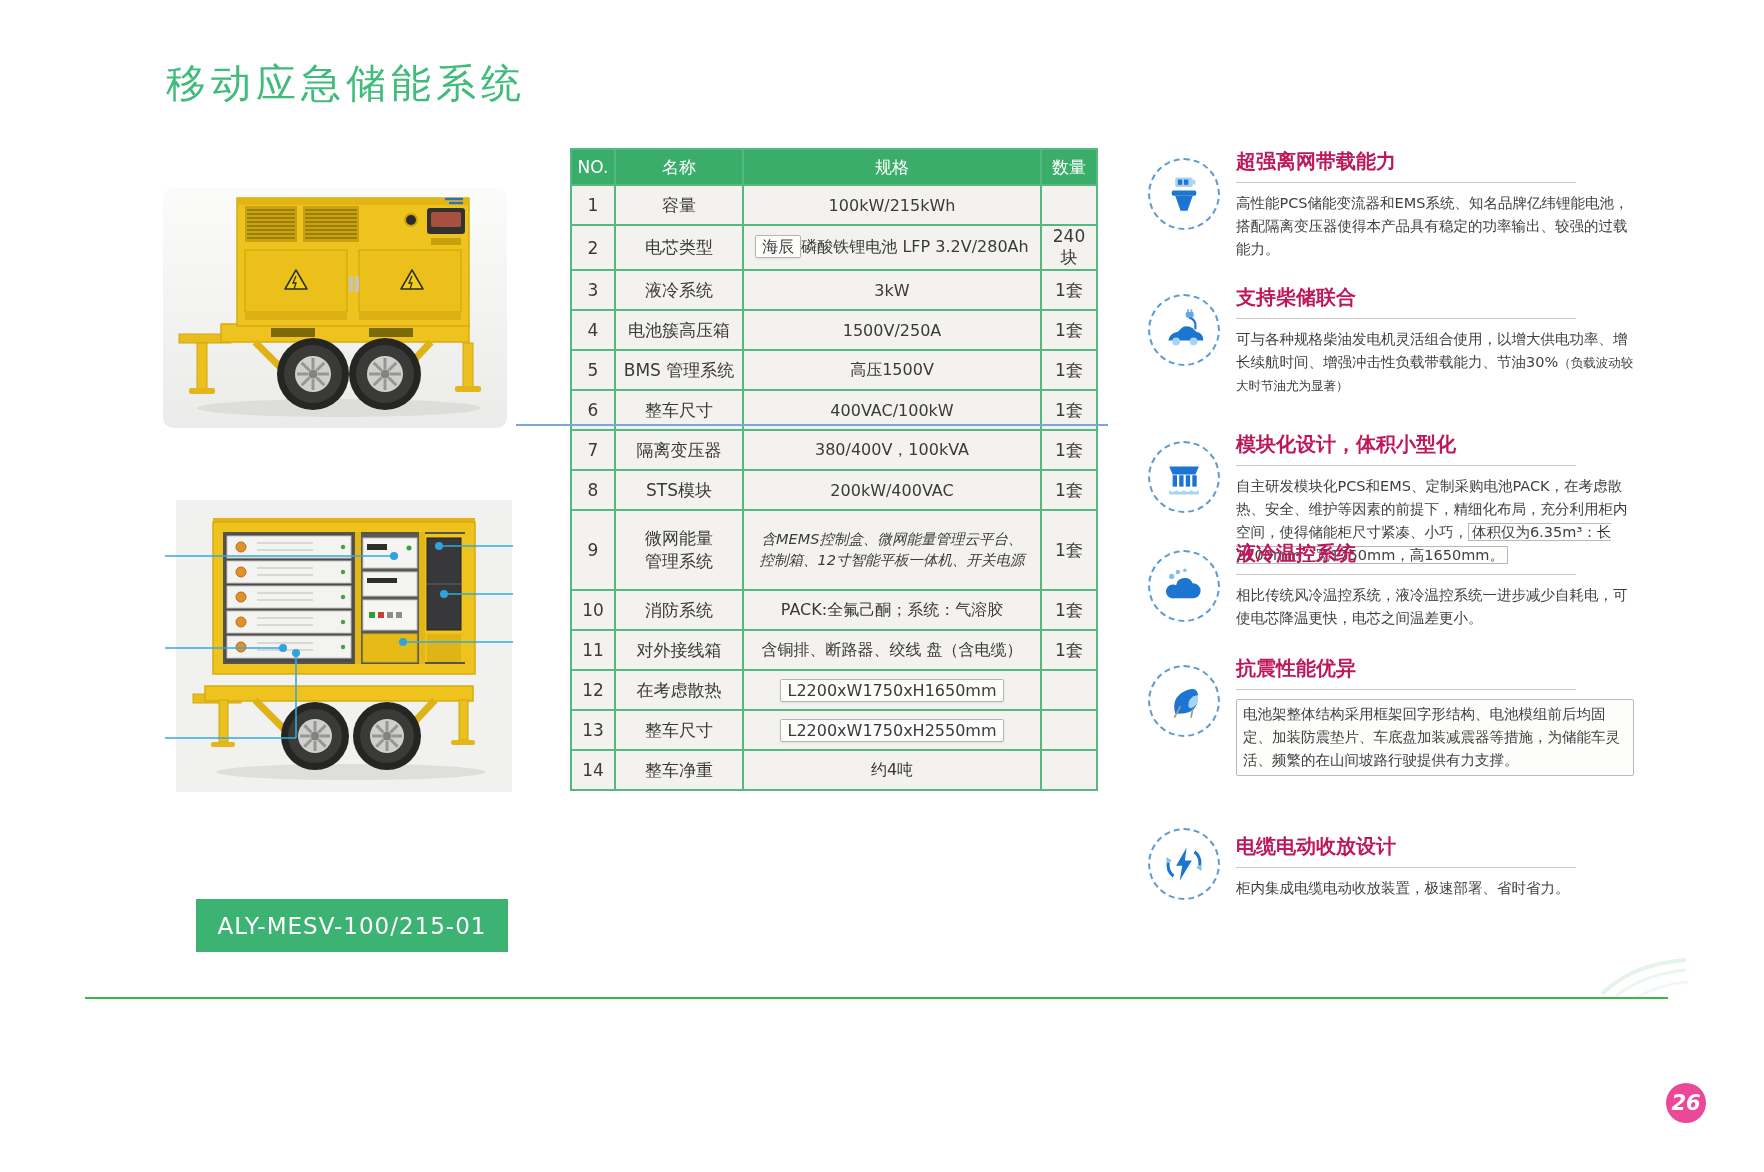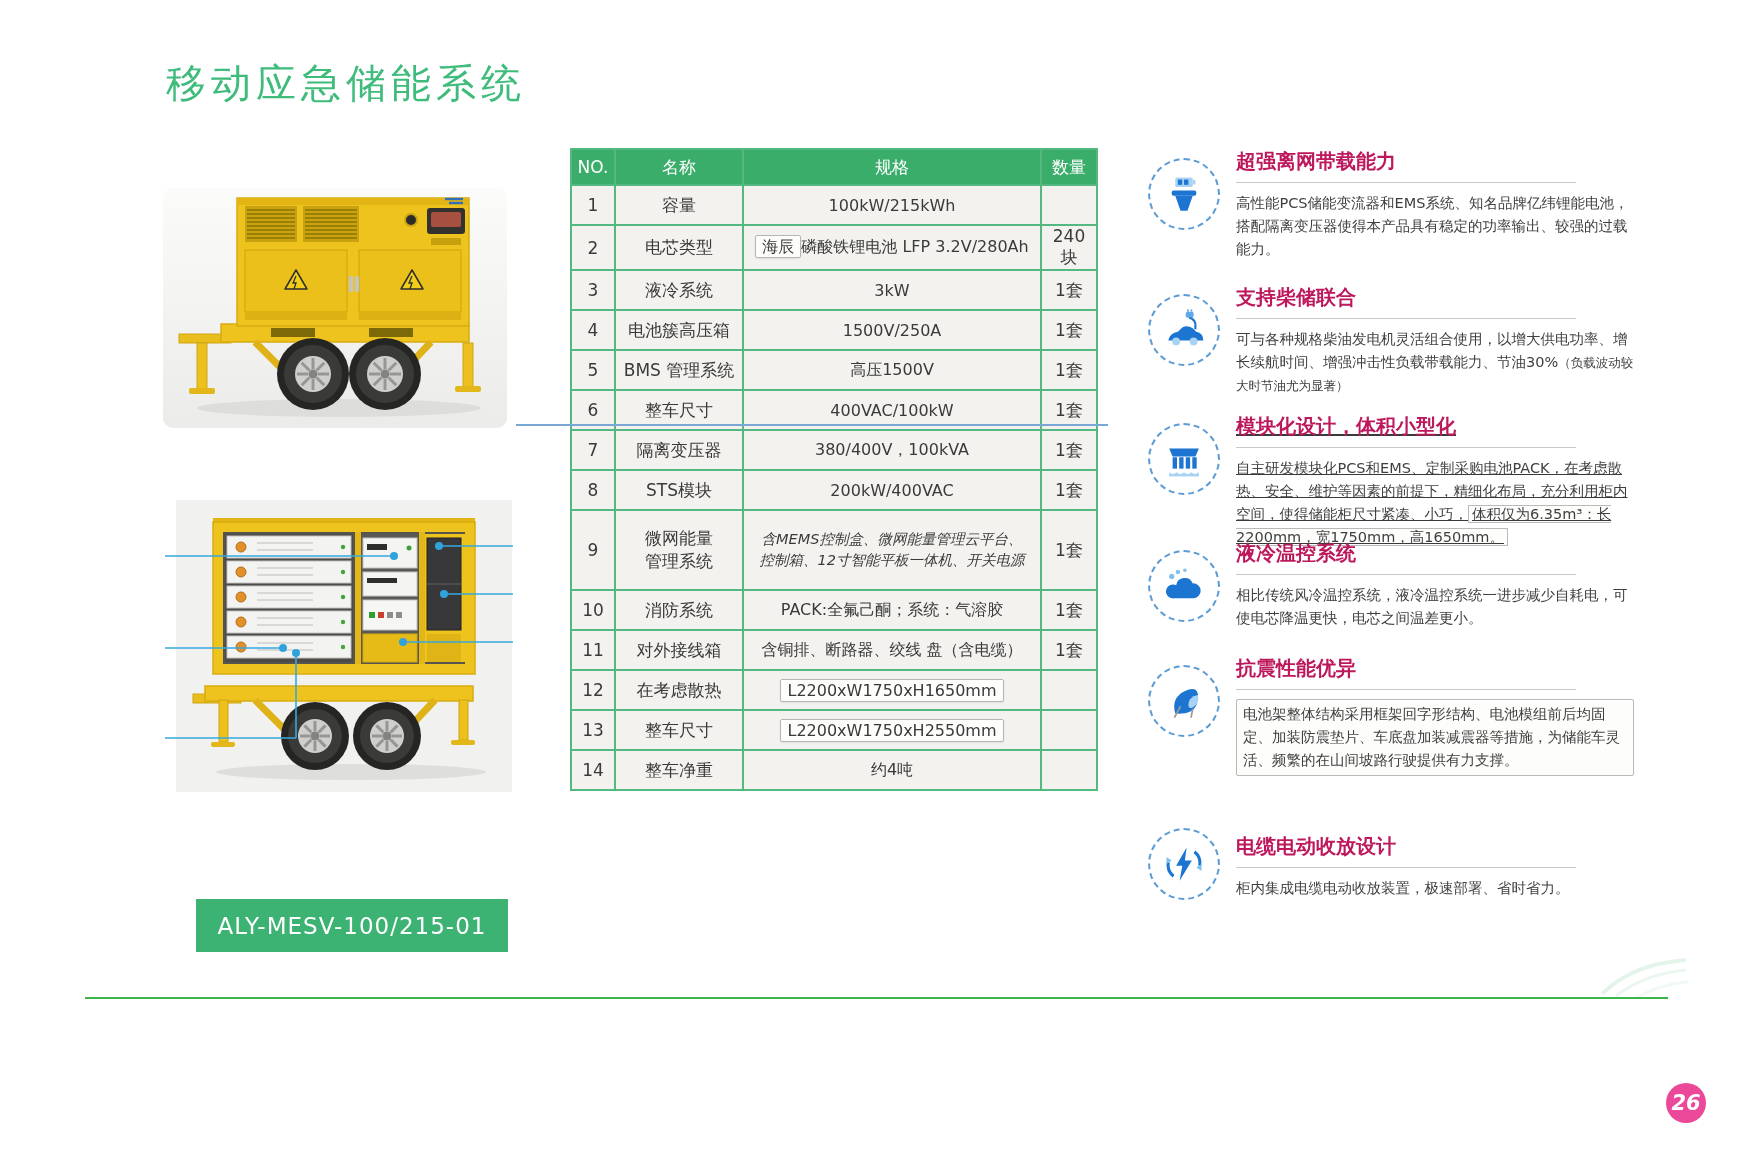--- a/index.html
+++ b/index.html
@@ -57,21 +57,21 @@
   .f-body{margin-left:16px;width:400px;}
   .f-title{font-size:20px;font-weight:bold;color:#be185d;}
   .f-sep{width:340px;height:1px;background:#c9c9c9;margin:7px 0 9px 0;}
   .f-desc{font-size:14.5px;color:#3f3f3f;line-height:1.58;}
   .f-desc .small-note{font-size:12.5px;}
   .boxed-inline{border:1px solid #b9b9b9;background:#fdfdfc;padding:0 3px;}
   .boxed-block{
     display:inline-block;border:1px solid #b9b9b9;background:#fdfdfc;
     padding:3px 6px;border-radius:2px;
   }
-  .ftop-1{top:148px;} .ftop-2{top:284px;} .ftop-3{top:413px;text-decoration:underline;}
+  .ftop-1{top:148px;} .ftop-2{top:284px;} .ftop-3{top:431px;}
   .ftop-4{top:540px;} .ftop-5{top:655px;} .ftop-6{top:818px;align-items:flex-end;}
   
   .bottom-line{position:absolute;left:85px;top:997px;width:1583px;height:2px;background:#3CB54A;}
   .watermark{position:absolute;left:1596px;top:950px;width:96px;height:50px;opacity:.18;}
   .page-number{
     position:absolute;left:1666px;top:1083px;width:40px;height:40px;border-radius:50%;
     background:#ec4899;color:#ffffff;font-size:21px;font-weight:bold;font-style:italic;
     display:flex;align-items:center;justify-content:center;
   }
 </style>

